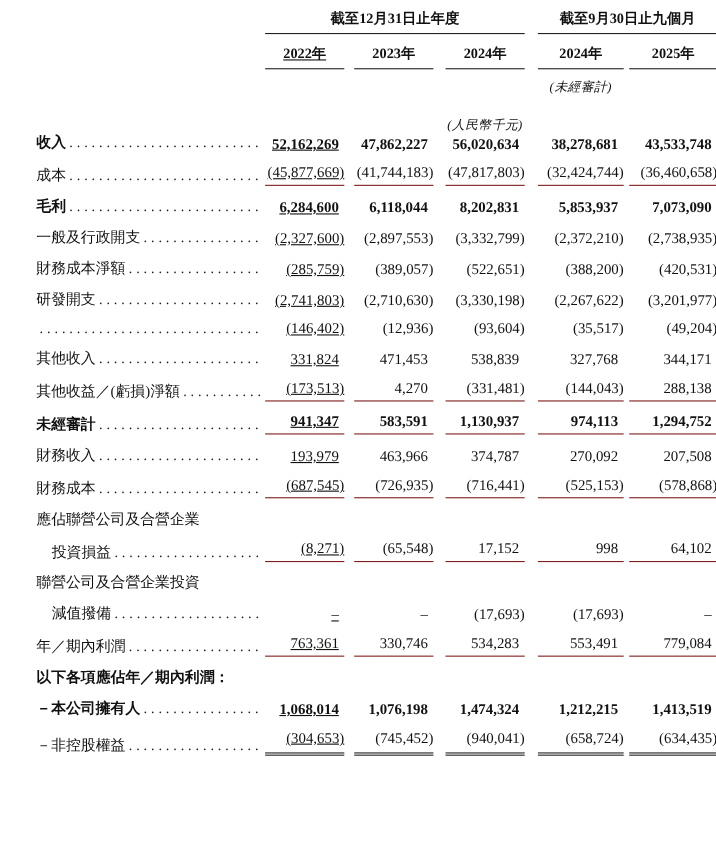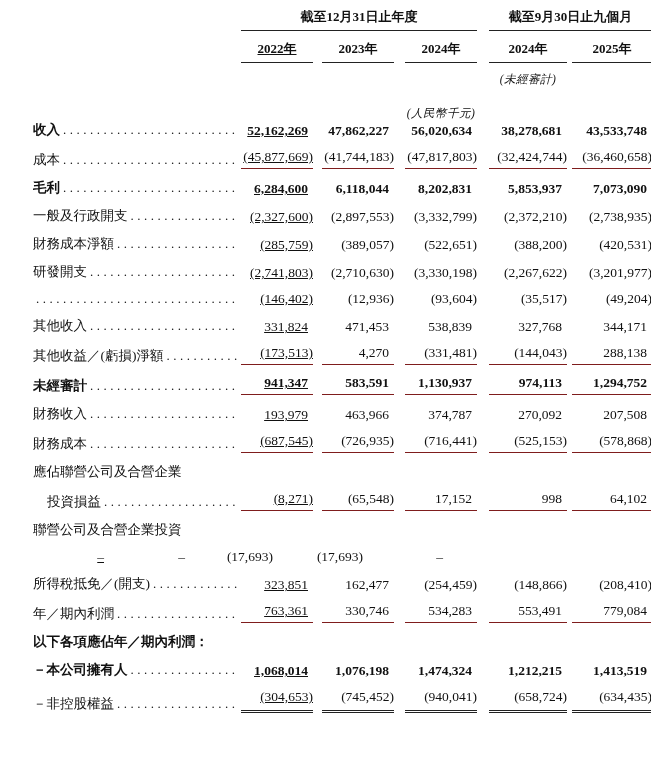--- a/index.html
+++ b/index.html
@@ -241,37 +241,30 @@
         <div class="c cell c3">17,152</div>
         <div class="c cell c4">998</div>
         <div class="c cell c5">64,102</div>
       </div>
       <div class="row caption" style="margin-top: 6px;">
         <div class="lbl">
           <span class="txt">聯營公司及合營企業投資</span>
         </div>
       </div>
       <div class="row">
+        <div class="lbl indent">
+          <span class="txt">減值撥備</span>
+          <span class="dots"></span>
+        </div>
         <div class="c cell c1">–</div>
         <div class="c cell c2">–</div>
         <div class="c cell c3 paren">(17,693)</div>
         <div class="c cell c4 paren">(17,693)</div>
         <div class="c cell c5">–</div>
       </div>
-      <div class="row">
-        <div class="lbl">
-          <span class="txt">所得稅抵免／(開支)</span>
-          <span class="dots"></span>
-        </div>
-        <div class="c cell c1">323,851</div>
-        <div class="c cell c2">162,477</div>
-        <div class="c cell c3 paren">(254,459)</div>
-        <div class="c cell c4 paren">(148,866)</div>
-        <div class="c cell c5 paren">(208,410)</div>
-      </div>
       <div class="row rule">
         <div class="lbl">
           <span class="txt">年／期內利潤</span>
           <span class="dots"></span>
         </div>
         <div class="c cell c1">763,361</div>
         <div class="c cell c2">330,746</div>
         <div class="c cell c3">534,283</div>
         <div class="c cell c4">553,491</div>
         <div class="c cell c5">779,084</div>

